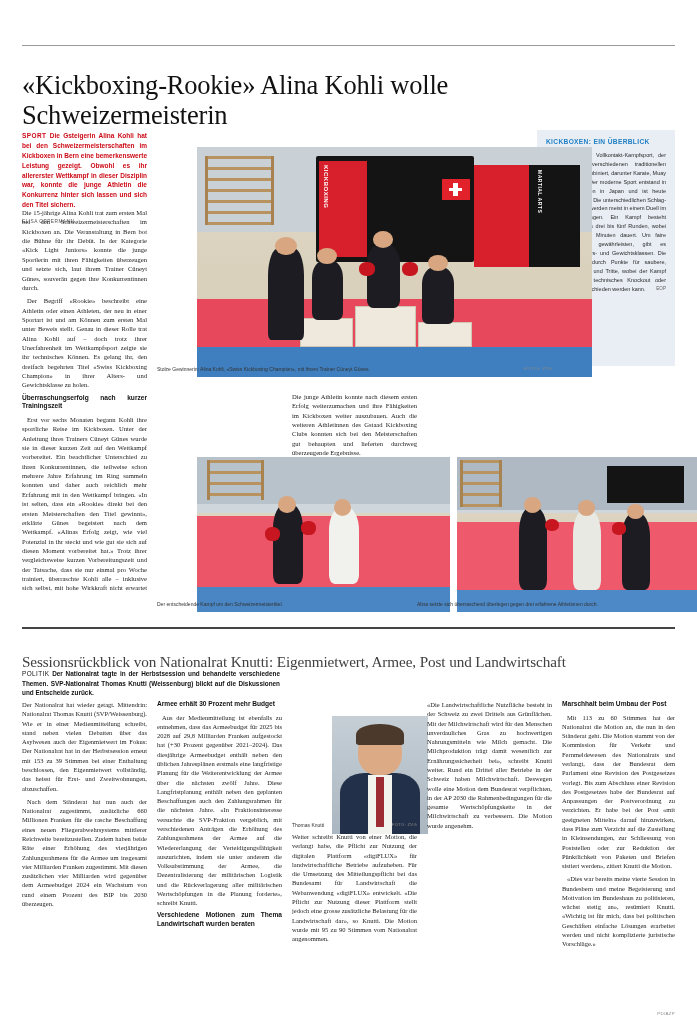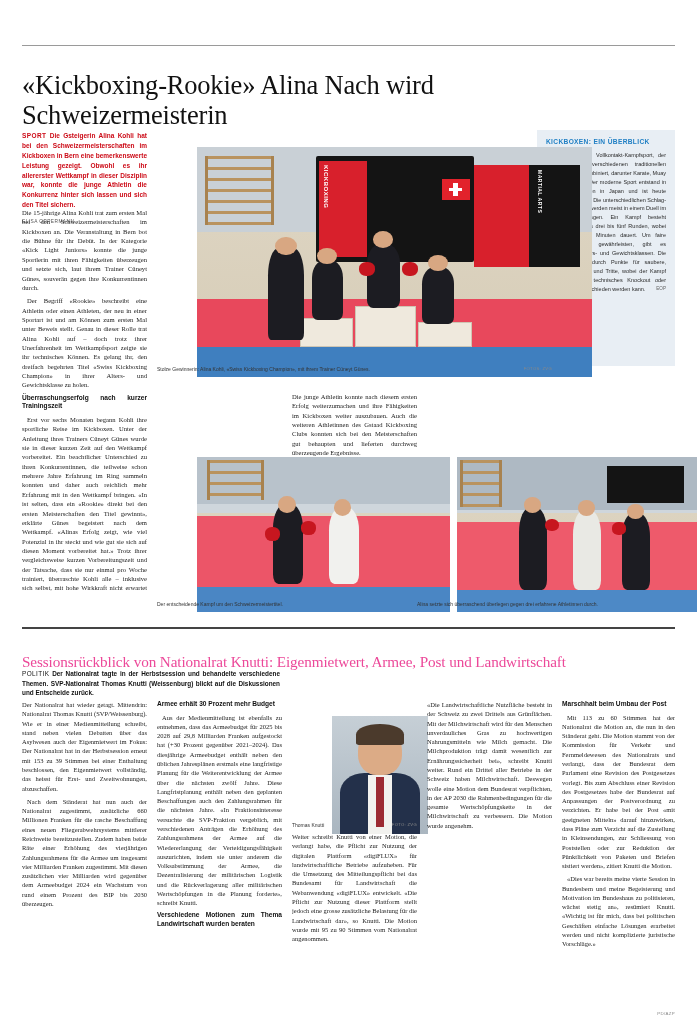--- a/index.html
+++ b/index.html
@@ -226,21 +226,21 @@
   
   .headline2 {
     position: absolute;
     left: 22px;
     top: 640px;
     width: 660px;
     font-family: "Liberation Serif", serif;
     font-size: 15.2px;
     font-weight: normal;
     letter-spacing: -.1px;
-    color: #ec4899;
+    color: #404040;
     white-space: nowrap;
   }
   .lead2 {
     position: absolute;
     left: 22px;
     top: 669px;
     width: 258px;
     font-family: "Liberation Sans", sans-serif;
     font-size: 6.4px;
     line-height: 1.52;
@@ -296,21 +296,21 @@
     letter-spacing: .3px;
   }
 </style>
 </head>
 <body>
 
 <div class="page">
 
   <div class="rule-top"></div>
 
-  <h1 class="headline1">«Kickboxing-Rookie» Alina Nach wird Schweizermeisterin</h1>
+  <h1 class="headline1">«Kickboxing-Rookie» Alina Kohli wolle Schweizermeisterin</h1>
 
   <div class="lead-col">
     <div class="lead">
       <span class="kicker">SPORT</span>
       <span>Die Gsteigerin Alina Kohli hat bei den Schweizermeisterschaften im Kickboxen in Bern eine bemerkenswerte Leistung gezeigt. Obwohl es ihr allererster Wettkampf in dieser Disziplin war, konnte die junge Athletin die Konkurrenz hinter sich lassen und sich den Titel sichern.</span>
     </div>
     <div class="byline">ELISA OPPERMANN</div>
   </div>
 
   <div class="col-a1-1 body-col">

